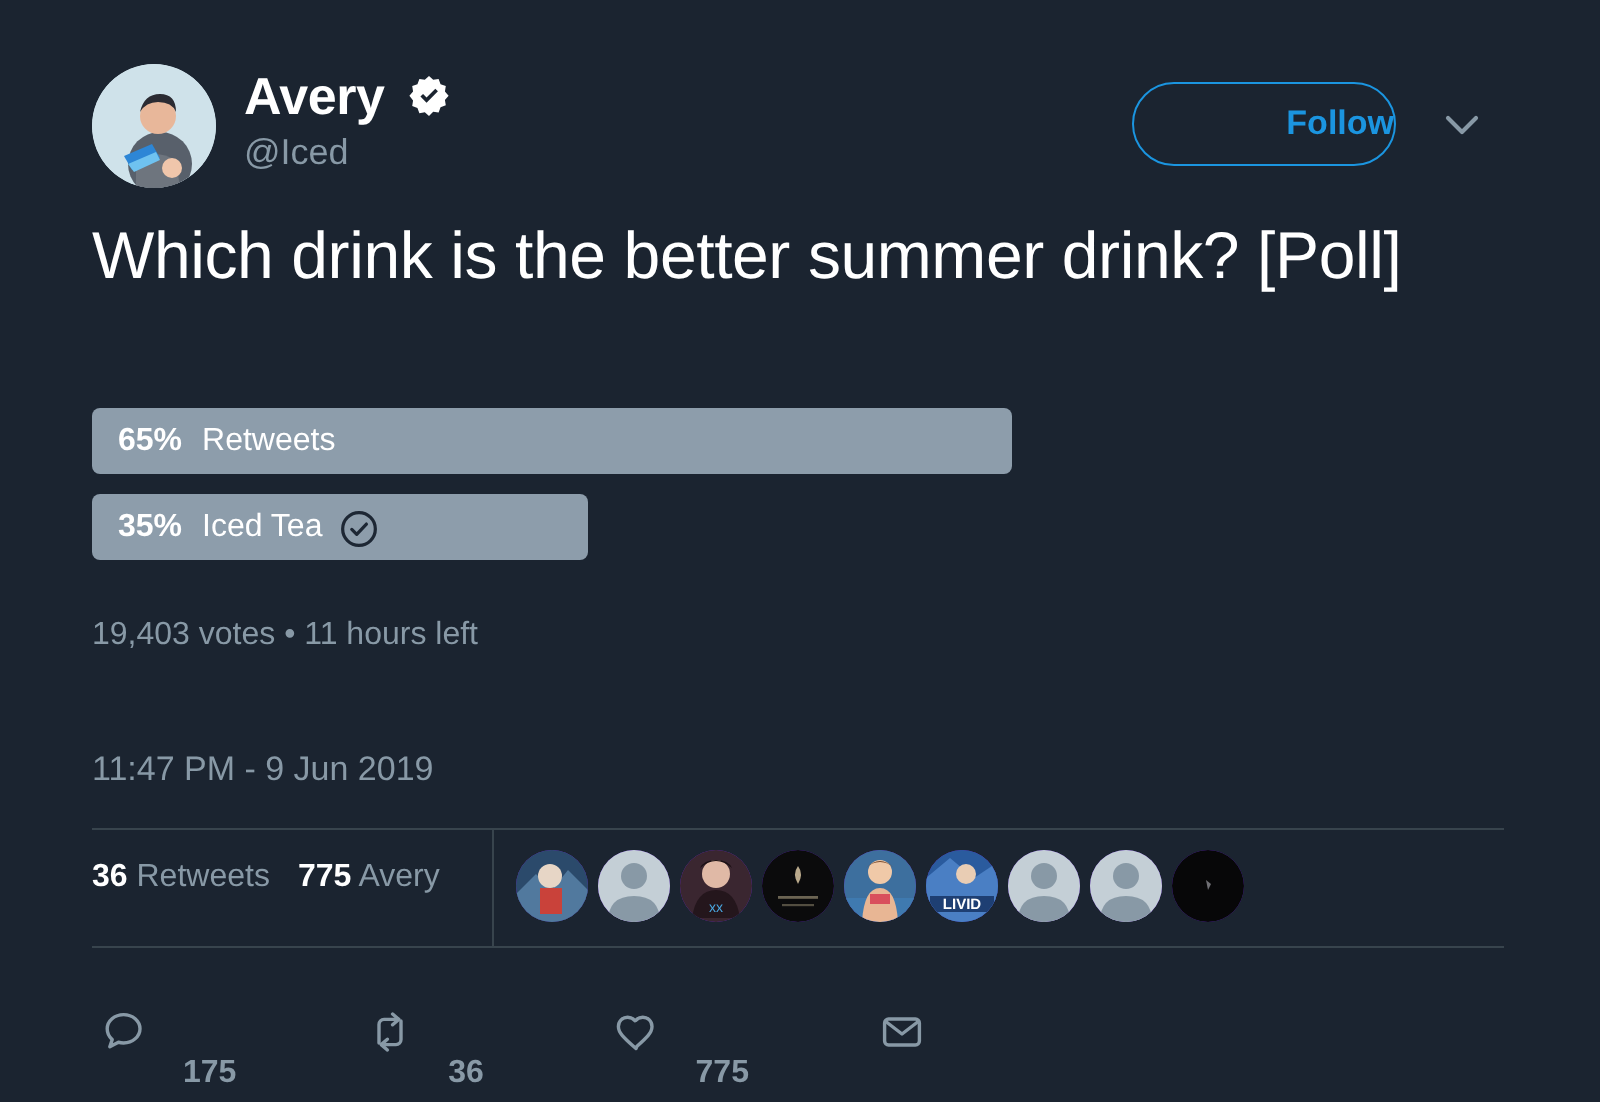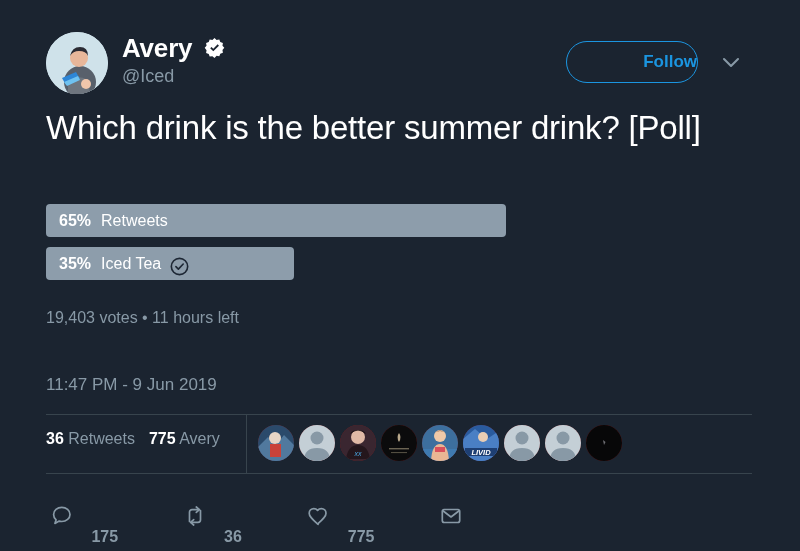--- a/index.html
+++ b/index.html
@@ -211,22 +211,21 @@
     height: 40px;
     white-space: nowrap;
   }
   .liker {
     display: inline-block;
     width: 36px; height: 36px;
     border-radius: 50%;
     overflow: hidden;
     margin-right: 5px;
     vertical-align: middle;
-    background: #7f1d1d;
-    font-style: italic;
+    background: #6d28d9;
   }
   .liker svg { display:block; width:36px; height:36px; }
 
   
   .actions {
     position: absolute;
     left: 50px;
     top: 487px;
     height: 30px;
     white-space: nowrap;

